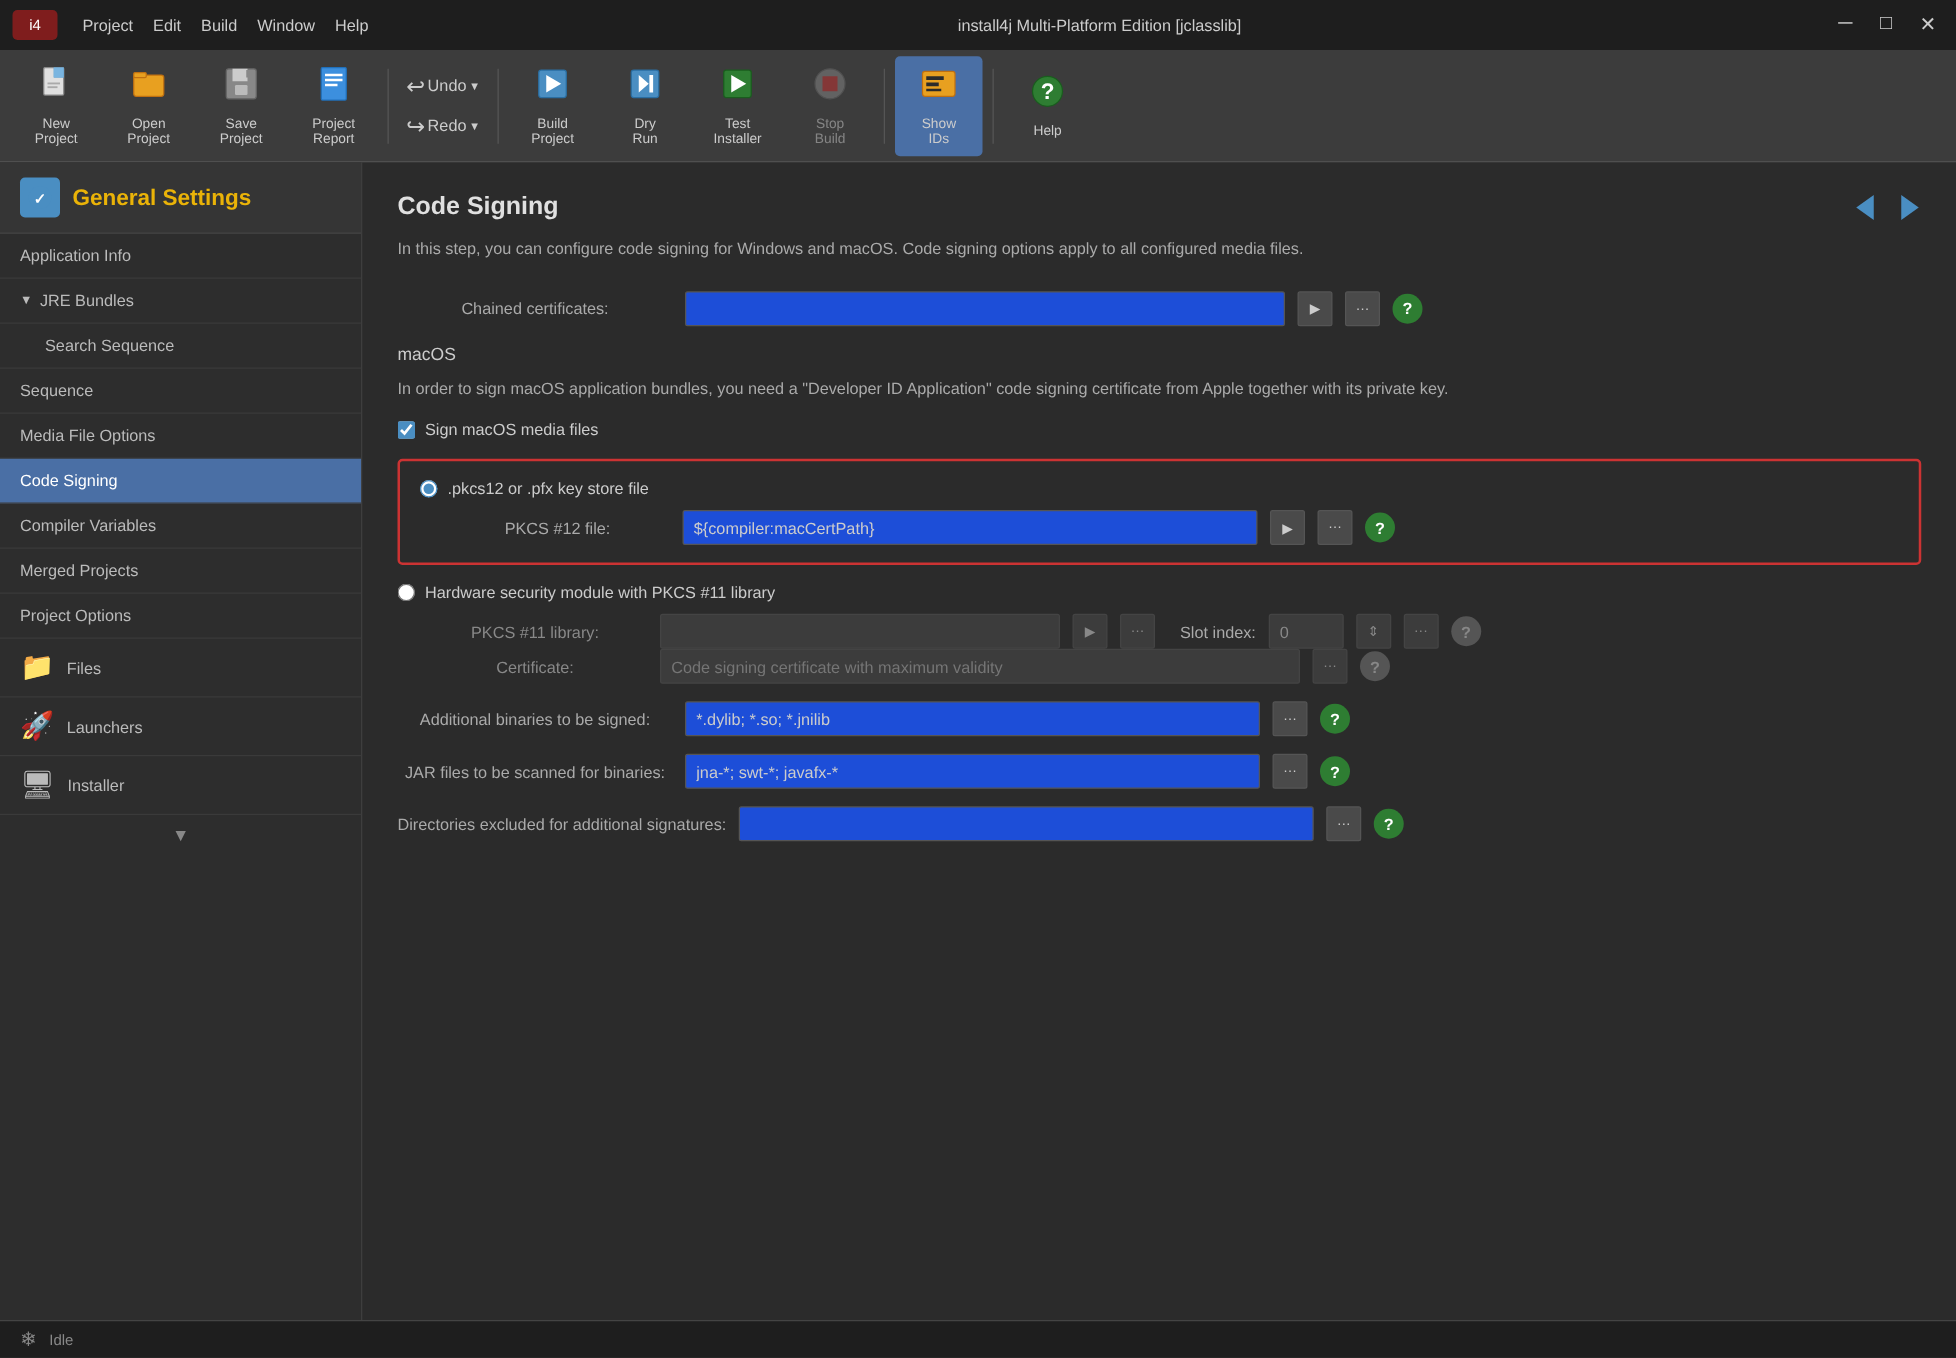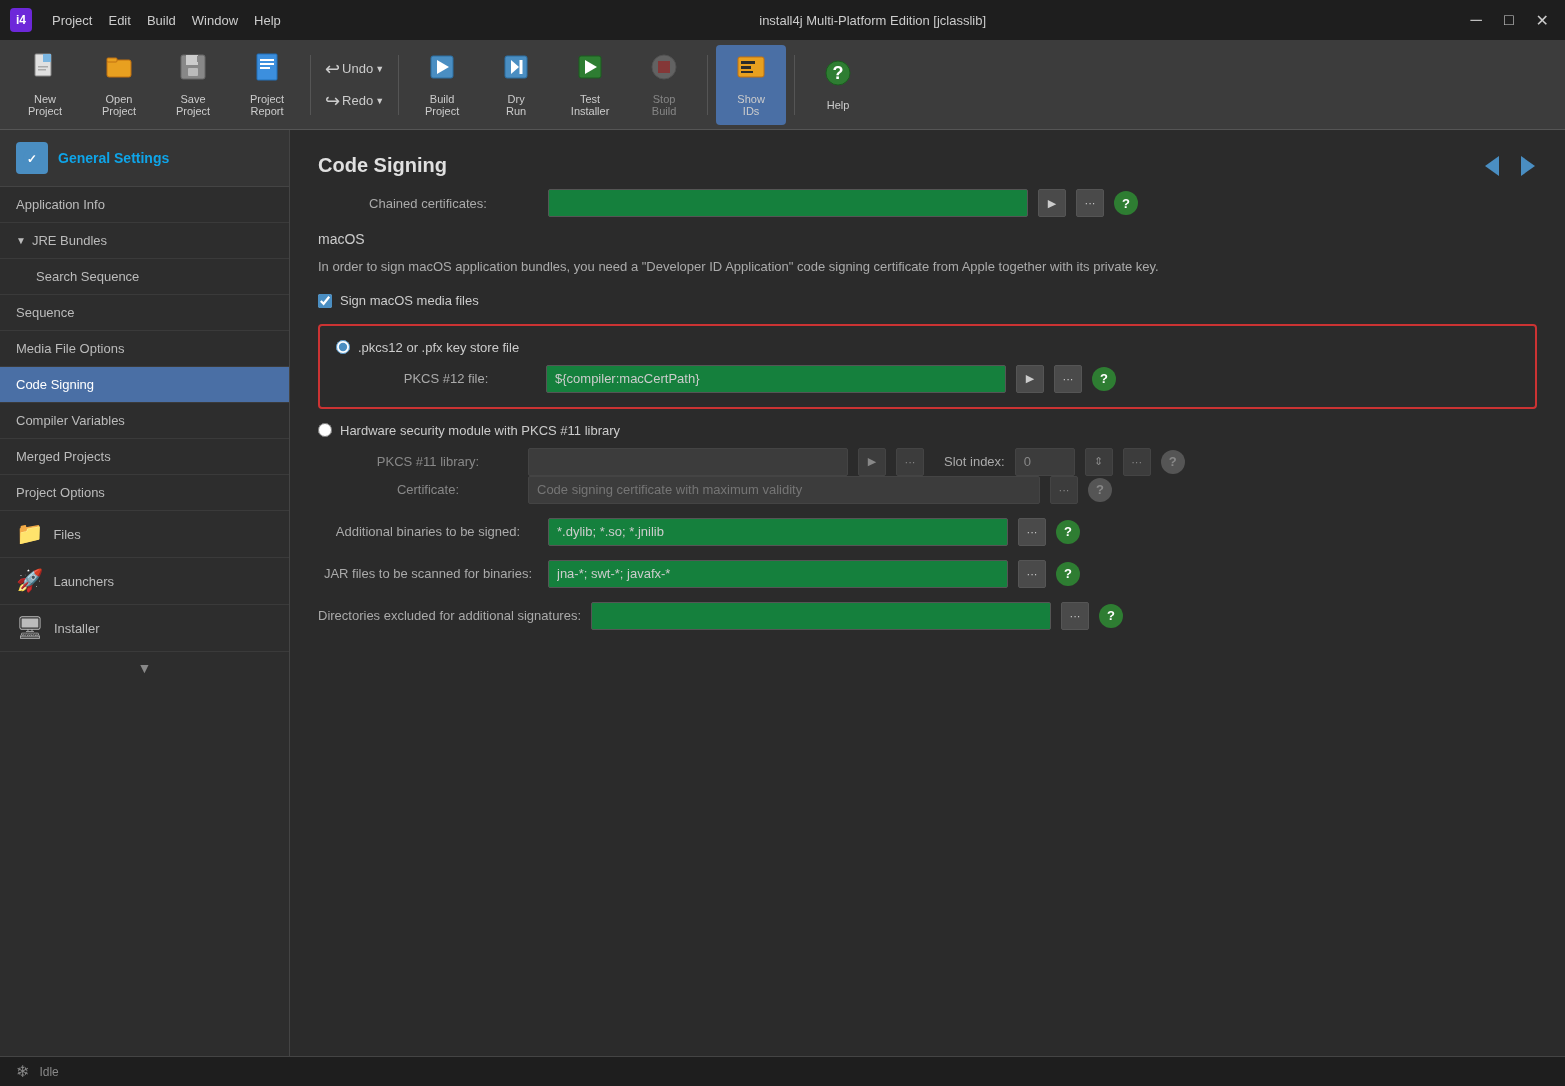--- a/index.html
+++ b/index.html
@@ -7,21 +7,21 @@
 
     
     .title-bar {
       background: #1e1e1e;
       height: 40px;
       display: flex;
       align-items: center;
       padding: 0 10px;
       gap: 20px;
     }
-    .title-bar-logo { width: 22px; height: 24px; background: #6d28d9; border-radius: 4px; display: flex; align-items: center; justify-content: center; color: white; font-size: 12px; font-weight: bold; }
+    .title-bar-logo { width: 36px; height: 24px; background: #7f1d1d; border-radius: 4px; display: flex; align-items: center; justify-content: center; color: white; font-size: 12px; font-weight: normal; }
     .title-bar-menu { display: flex; gap: 16px; }
     .title-bar-menu span { cursor: pointer; color: #cccccc; font-size: 13px; }
     .title-bar-title { flex: 1; text-align: center; color: #cccccc; font-size: 13px; }
     .title-bar-controls { display: flex; gap: 10px; margin-left: auto; }
     .title-bar-controls span { cursor: pointer; color: #cccccc; font-size: 16px; padding: 0 6px; }
 
     
     .toolbar {
       background: #3c3c3c;
       height: 90px;
@@ -72,21 +72,21 @@
       background: #353535;
       border-bottom: 1px solid #444;
     }
     .sidebar-header-icon {
       width: 32px; height: 32px;
       background: #4a8ec2;
       border-radius: 4px;
       display: flex; align-items: center; justify-content: center;
       color: white; font-size: 18px;
     }
-    .sidebar-header-title { font-size: 14px; font-weight: bold; color: #0ea5e9; }
+    .sidebar-header-title { font-size: 18px; font-weight: bold; color: #eab308; }
 
     .sidebar-item {
       padding: 10px 16px;
       cursor: pointer;
       color: #bbbbbb;
       font-size: 13px;
       border-bottom: 1px solid #3a3a3a;
     }
     .sidebar-item.active { background: #4a6fa5; color: white; }
     .sidebar-item.indented { padding-left: 36px; }
@@ -161,21 +161,21 @@
       margin-bottom: 14px;
       gap: 10px;
     }
     .form-label {
       color: #aaaaaa;
       font-size: 13px;
       min-width: 220px;
       text-align: center;
     }
     .form-input {
-      background: #15803d;
+      background: #1d4ed8;
       border: 1px solid #555;
       color: #cccccc;
       padding: 4px 8px;
       font-size: 13px;
       border-radius: 2px;
       height: 28px;
     }
     .form-input-wide { width: 480px; }
     .form-input-small { width: 60px; }
     .form-input-cert { width: 460px; background: #3c3c3c; border: 1px solid #444; color: #888; }
@@ -509,20 +509,21 @@
           </svg>
       </div>
       <div class="nav-arrow">
         <svg width="20" height="28" viewBox="0 0 20 28">
             <polygon points="2,4 16,14 2,24" fill="#4a8ec2"></polygon>
           </svg>
       </div>
     </div>
 
     <div class="page-title">Code Signing</div>
+    <div class="page-description">In this step, you can configure code signing for Windows and macOS. Code signing options apply to all configured media files.</div>
 
     <div class="form-row">
       <div class="form-label">Chained certificates:</div>
       <input class="form-input form-input-wide" type="text" value="" style="">
       <div class="btn-icon">▶</div>
       <div class="btn-icon">···</div>
       <div class="btn-help">?</div>
     </div>
 
     <div class="section-label">macOS</div>

